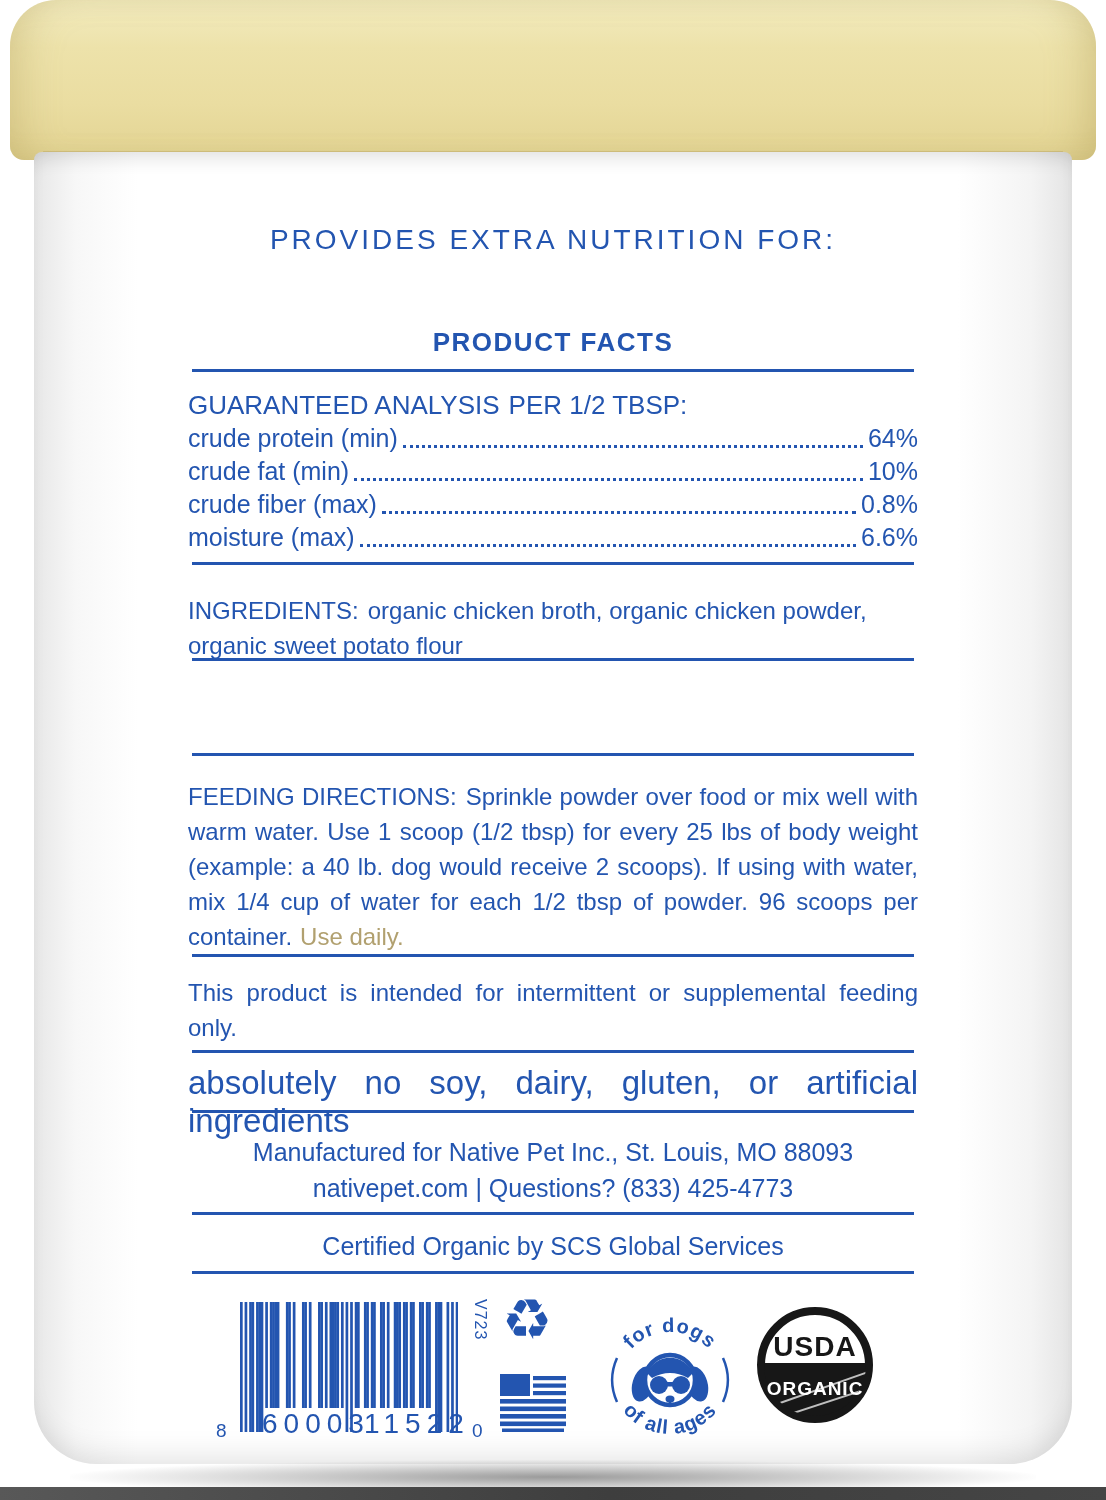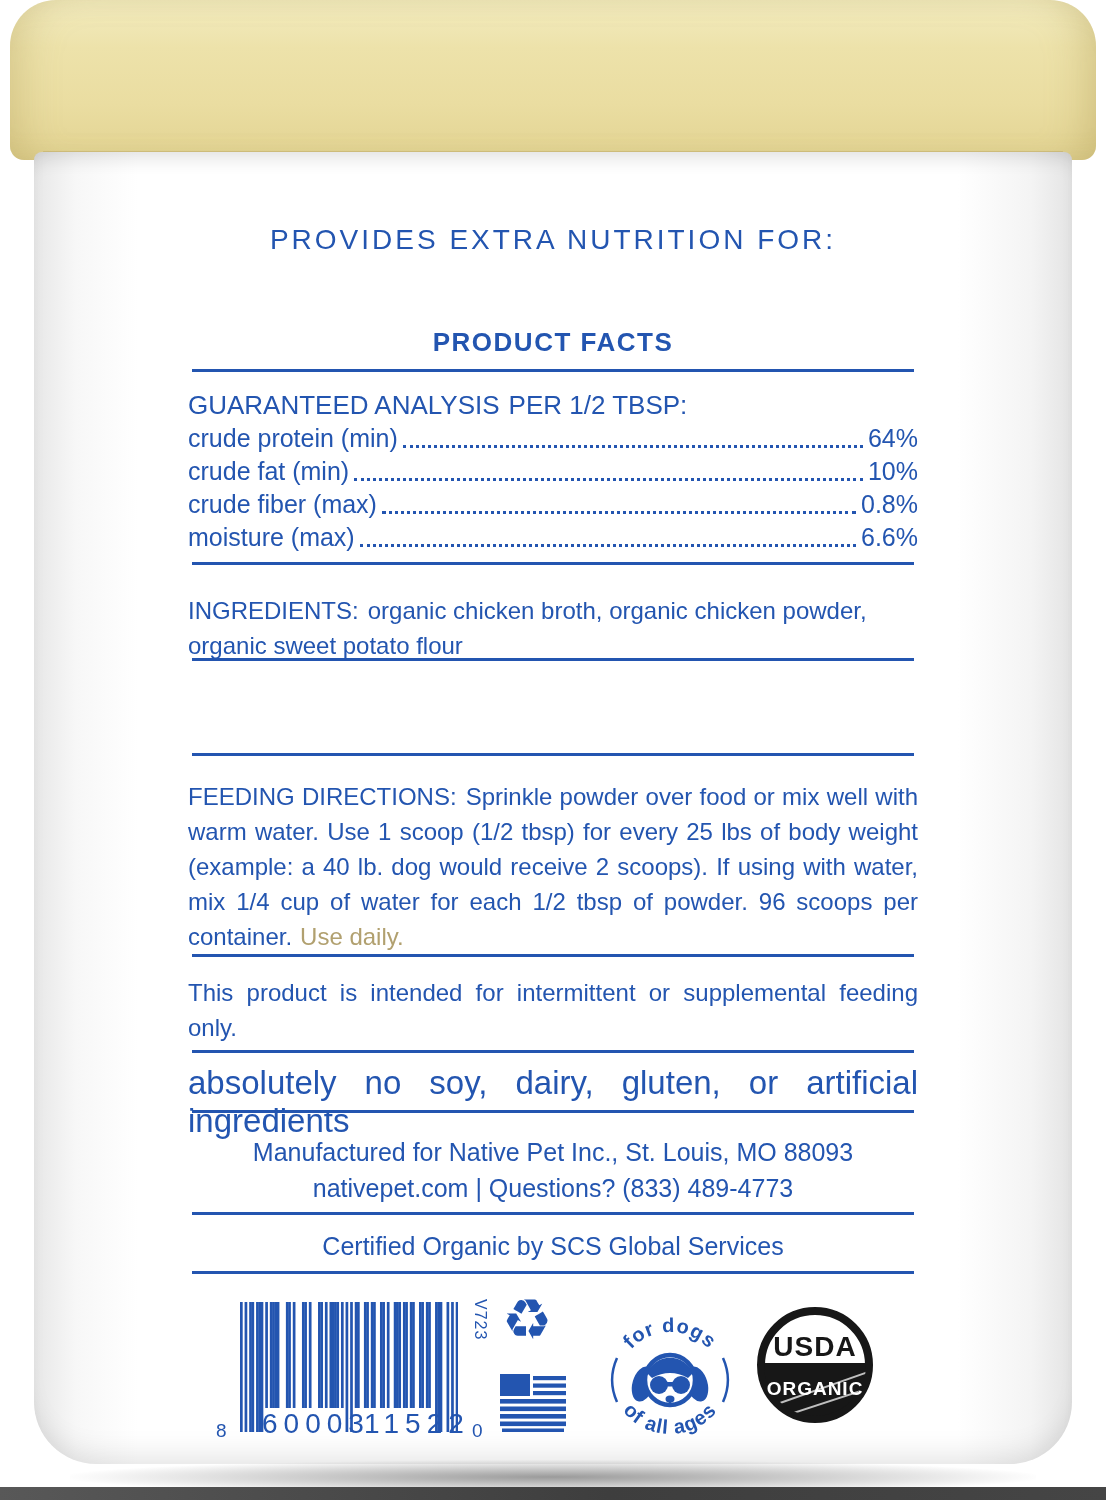--- a/index.html
+++ b/index.html
@@ -118,21 +118,21 @@
 
   <p class="txt para feeding">
     <span class="b">FEEDING DIRECTIONS:</span><span>Sprinkle powder over food or mix well with warm water. Use 1 scoop (1/2 tbsp) for every 25 lbs of body weight (example: a 40 lb. dog would receive 2 scoops). If using with water, mix 1/4 cup of water for each 1/2 tbsp of powder. 96 scoops per container.</span><span class="tan">Use daily.</span>
   </p>
 
   <p class="txt para intermittent">This product is intended for intermittent or supplemental feeding only.</p>
 
   <p class="txt nosoy">absolutely no soy, dairy, gluten, or artificial ingredients</p>
 
   <p class="txt mfg1">Manufactured for Native Pet Inc., St. Louis, MO 88093</p>
-  <p class="txt mfg2">nativepet.com | Questions? (833) 489-4773</p>
+  <p class="txt mfg2">nativepet.com | Questions? (833) 425-4773</p>
 
   <p class="txt certified">Certified Organic by SCS Global Services</p>
 
   <div class="barcode">
     <svg class="bc-bars" width="218" height="132">
         <rect x="0.00" y="0" width="2.69" height="130" fill="#2355b0"></rect>
         <rect x="4.59" y="0" width="2.69" height="130" fill="#2355b0"></rect>
         <rect x="9.18" y="0" width="2.69" height="130" fill="#2355b0"></rect>
         <rect x="11.47" y="0" width="2.69" height="130" fill="#2355b0"></rect>
         <rect x="16.06" y="0" width="2.69" height="130" fill="#2355b0"></rect>

